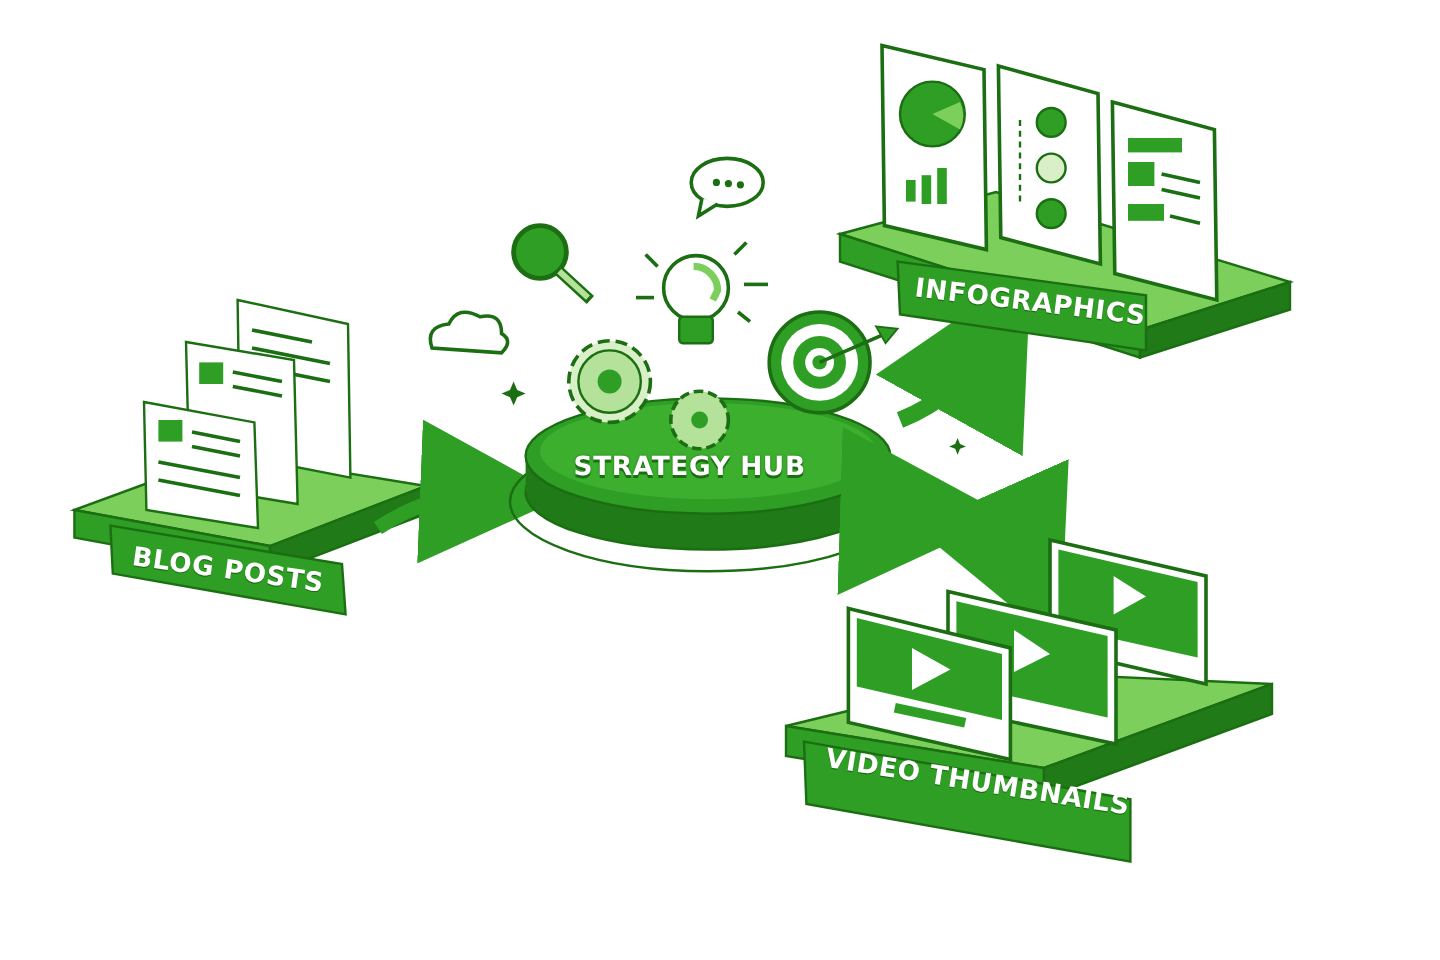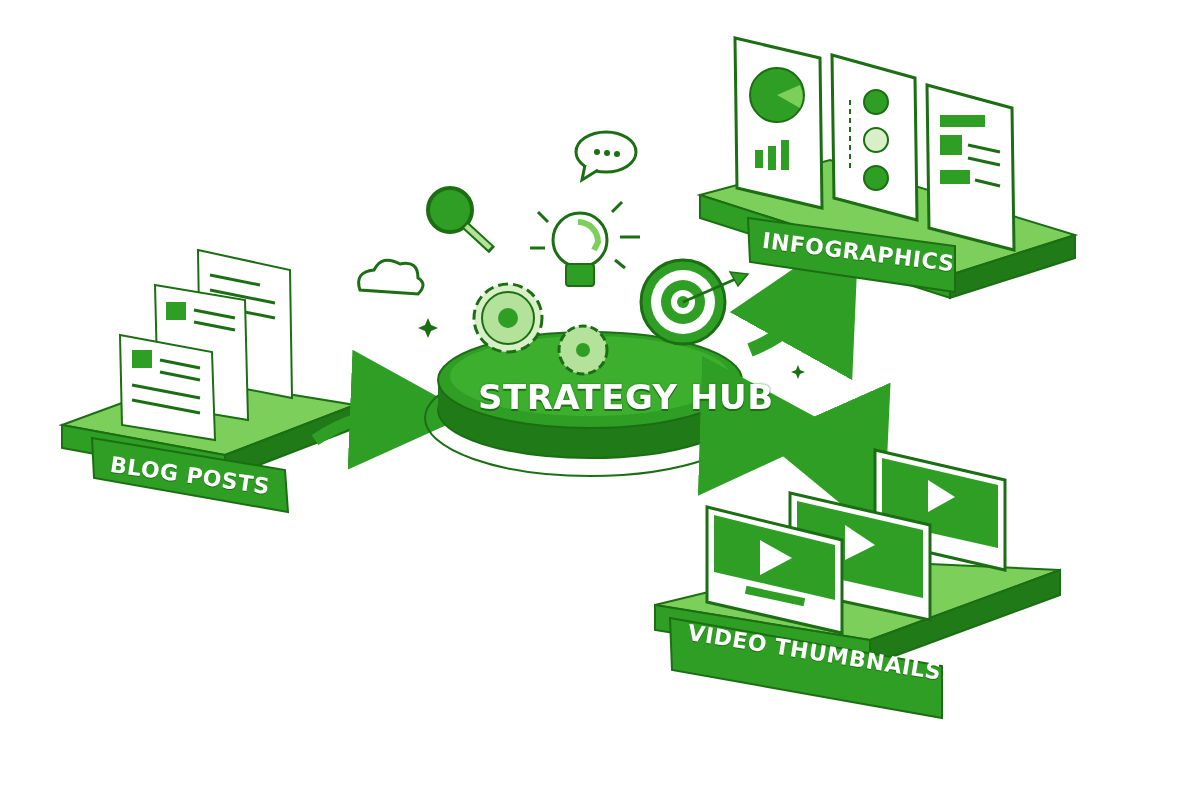--- a/index.html
+++ b/index.html
@@ -2,21 +2,21 @@
 <html><head>
 <meta charset="utf-8">
 <style>
   html,body{margin:0;padding:0;background:#ffffff;}
   body{width:1200px;height:800px;position:relative;overflow:hidden;font-family:"Liberation Sans","DejaVu Sans",sans-serif;}
   svg{position:absolute;left:0;top:0;}
   .label{position:absolute;color:#fff;font-weight:bold;font-family:"DejaVu Sans","Liberation Sans",sans-serif;letter-spacing:0.5px;text-shadow:0 1px 0 #1b6e12;white-space:nowrap;}
   #lbl-blog{left:112px;top:452px;font-size:22px;transform:rotate(8deg);transform-origin:left top;}
   #lbl-info{left:764px;top:228px;font-size:22px;transform:rotate(7deg);transform-origin:left top;}
   #lbl-video{left:690px;top:620px;font-size:22px;transform:rotate(9deg);transform-origin:left top;}
-  #lbl-hub{left:478px;top:377px;font-size:34px;color:#ffffff;text-shadow:0 2px 0 #1b6e12,0 0 2px #1b6e12;}
+  #lbl-hub{left:478px;top:377px;font-size:22px;color:#ffffff;text-shadow:0 2px 0 #1b6e12,0 0 2px #1b6e12;}
 </style>
 </head>
 <body>
 
 <svg width="1200" height="800" viewBox="0 0 1200 800">
   <defs>
     <marker id="ah" markerWidth="10" markerHeight="10" refX="5" refY="5" orient="auto">
       <path d="M0,0 L10,5 L0,10 z" fill="#2e9e25"></path>
     </marker>
   </defs>

